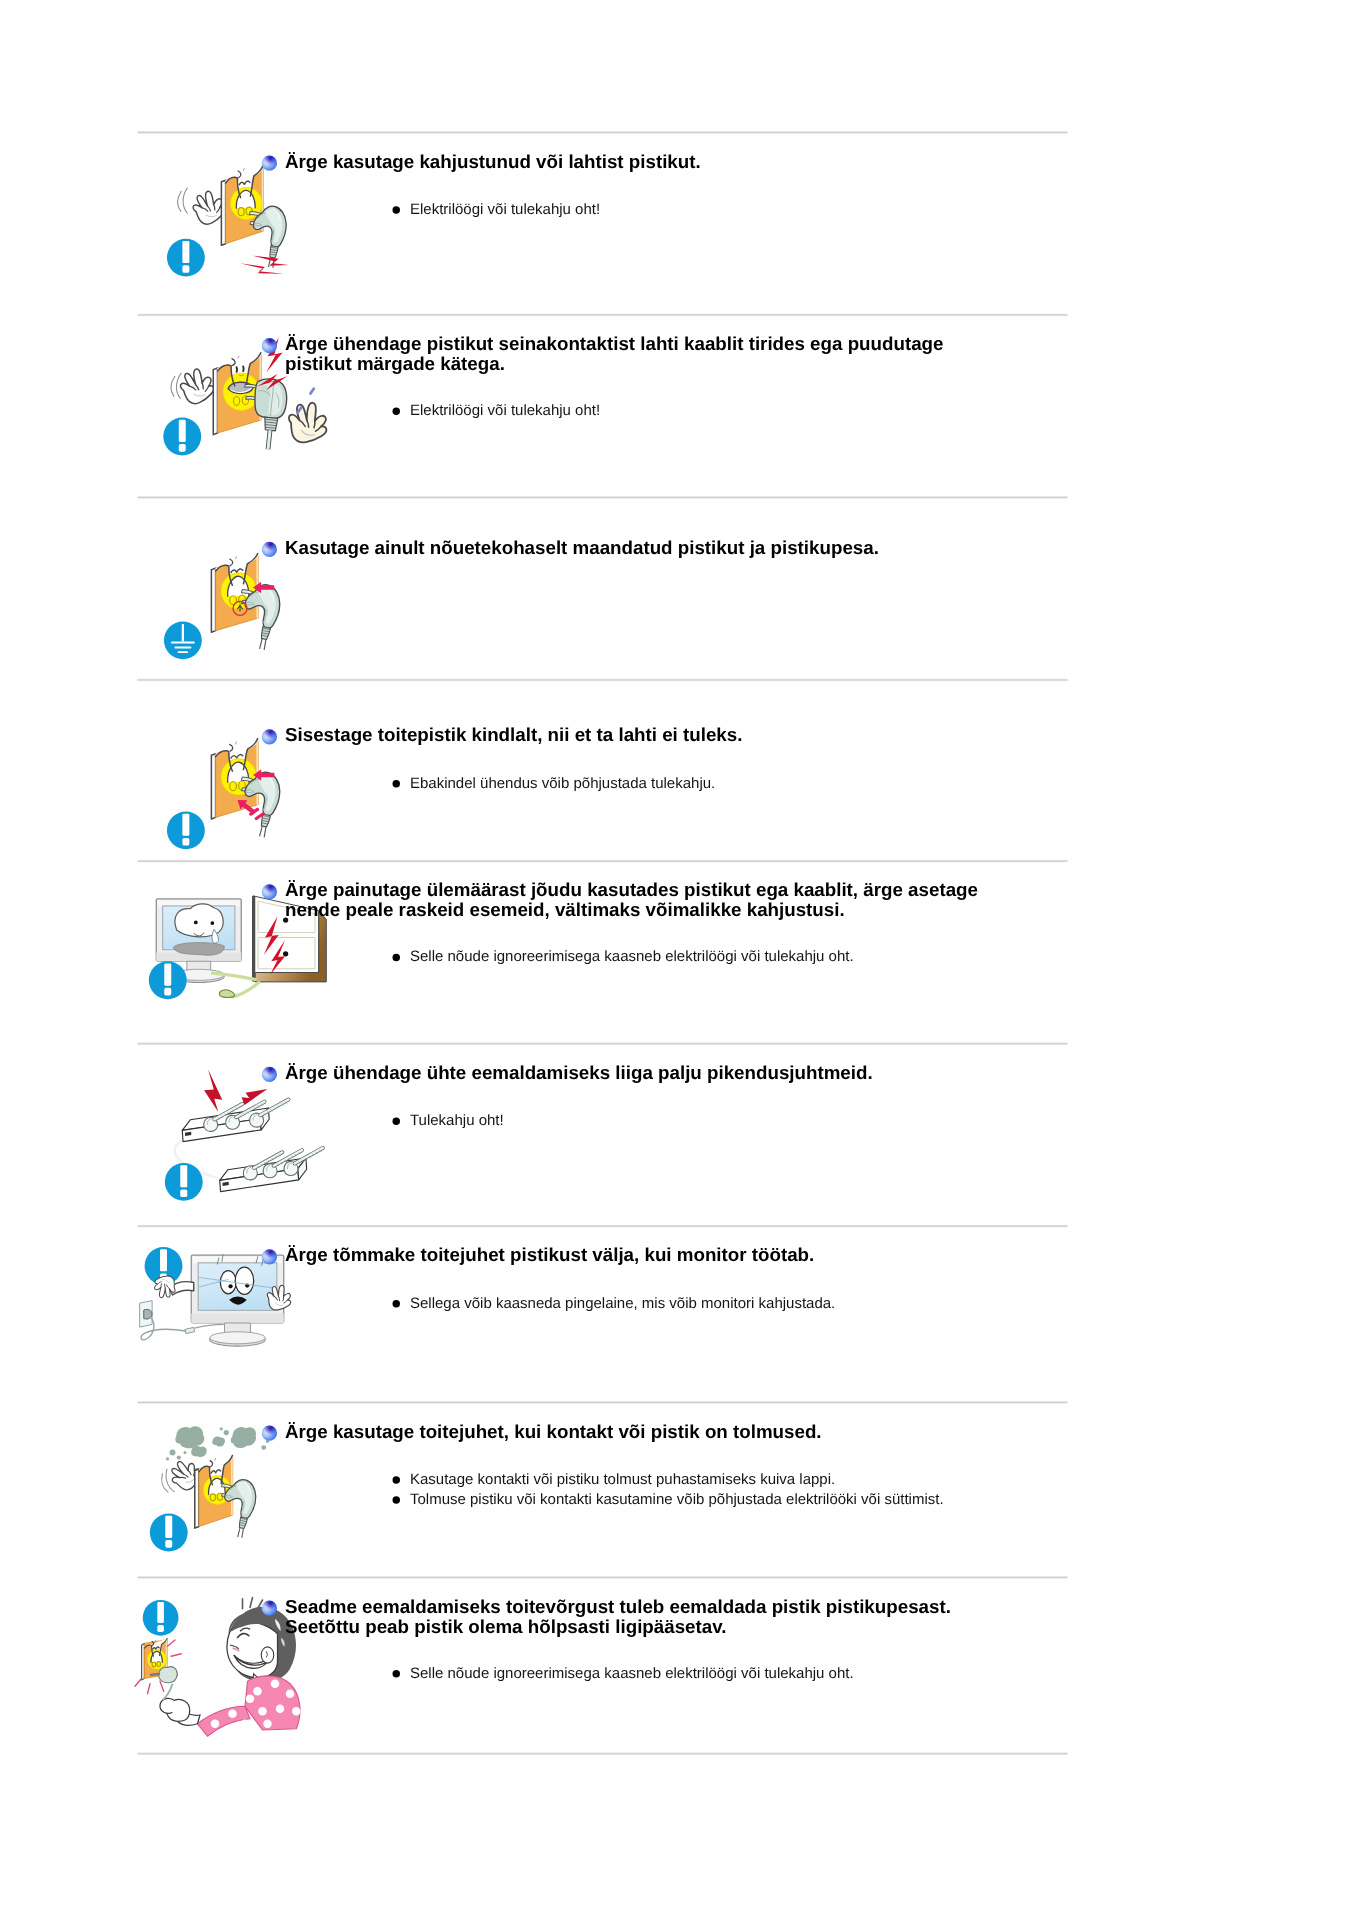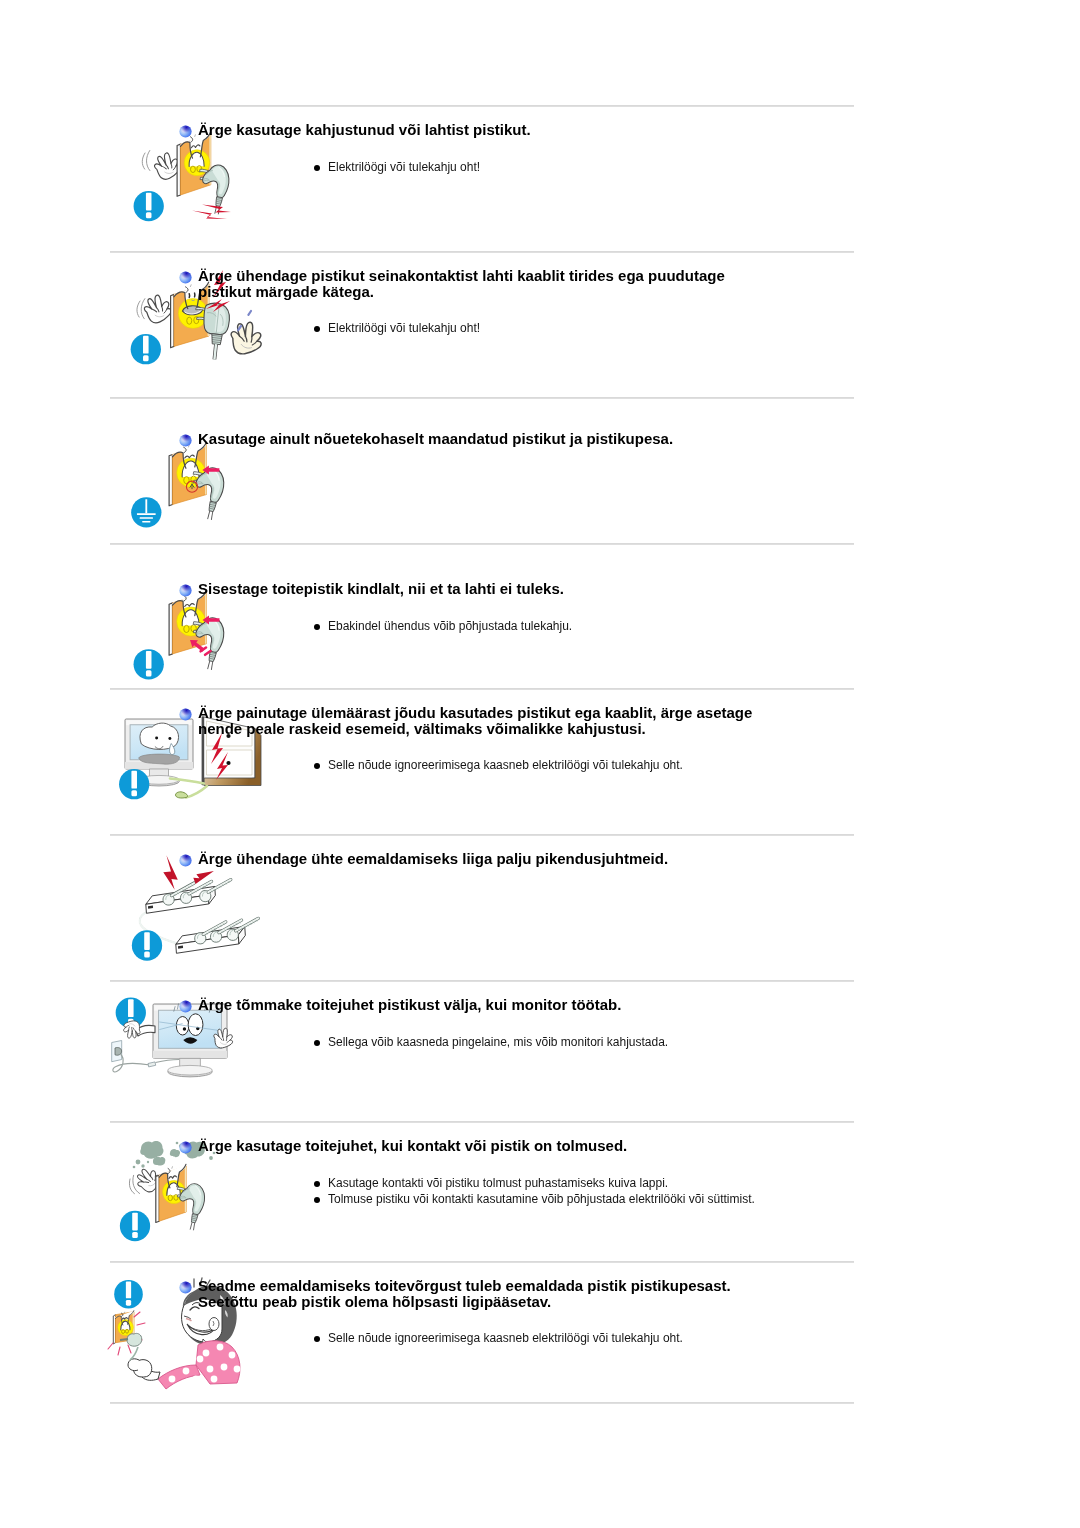--- a/index.html
+++ b/index.html
@@ -6,21 +6,21 @@
   body{width:1080px;height:1528px;font-family:"Liberation Sans",sans-serif;}
   .page{position:relative;width:1080px;height:1528px;overflow:hidden;background:#fff;}
   .sections{position:absolute;left:0;top:0;width:1080px;height:1528px;}
   .rule{position:absolute;left:110px;width:744px;height:2px;
         background:linear-gradient(to bottom,#e3e3e3 0,#cfcfcf 50%,#efefef 100%);}
   .section{position:absolute;left:110px;width:744px;}
   .fig{position:absolute;left:0;top:0;width:178px;height:146px;}
   .fig svg{display:block;}
   .txt{position:absolute;left:0;top:17px;width:744px;}
   .gap{height:21px;}
-  .hdr{position:relative;margin-left:88px;width:566px;}
+  .hdr{position:relative;margin-left:118px;width:566px;}
   .orb{position:absolute;left:-19px;top:2px;width:13px;height:13px;}
   .hdr-t{display:block;font-weight:bold;font-size:15px;line-height:15.7px;color:#000;}
   ul.bul{position:relative;margin:0;padding:0;list-style:none;margin-left:199px;width:524px;}
   ul.bul li{position:relative;padding-left:19px;font-size:12px;line-height:16.7px;color:#151515;}
   ul.bul li .dot{position:absolute;left:5px;top:6px;width:6px;height:6px;border-radius:50%;background:#000;}
 </style>
 </head>
 <body>
 
 <svg width="0" height="0" style="position:absolute" aria-hidden="true">
@@ -639,20 +639,23 @@
         </div>
     <div class="txt">
       <div class="hdr">
         <span class="orb"><svg width="13" height="13" viewBox="0 0 13 13">
                 <circle cx="6.5" cy="6.5" r="6.1" fill="url(#orbGrad)"></circle>
                 <circle cx="6.5" cy="6.5" r="6.1" fill="url(#orbRim)"></circle>
               </svg></span>
         <span class="hdr-t">Ärge ühendage ühte eemaldamiseks liiga palju pikendusjuhtmeid.</span>
       </div>
       <div class="gap"></div>
+      <ul class="bul">
+            <li><span class="dot"></span><span>Tulekahju oht!</span></li>
+          </ul>
     </div>
   </div>
       <div class="section" style="top:1121px;height:140px">
     <div class="fig">
           <svg width="190" height="150" viewBox="0 0 190 150" style="overflow:visible">
             <g fill="#8fa99c" opacity="0.92">
             <path d="M31 28 C31 22 37 19 42 21.5 C47 18 53 21.5 52.5 27 C55 30 52.5 35.5 47.5 35.5 C43.5 39 35.5 38 34 34 C30 34 29.5 30.5 31 28 Z"></path>
             <path d="M43 40 C43 36.5 47.5 34.5 50.5 36.5 C53.5 35 56.5 38 55 41 C55 44 50.5 45.5 47.5 44 C44.5 44.5 42.5 42.5 43 40 Z"></path>
             <path d="M60 32 C60 28.5 64.5 27 66.5 29 C69.5 28.5 71 31.5 69.5 33.5 C69 36.5 64.5 37 63 35 C60 35 59.5 33.5 60 32 Z"></path>
             <path d="M76 28 C76 22 82 19 86.5 21.5 C91.5 19 96 23 94.5 27.5 C96 31.5 92 36 87.5 35.5 C83.5 39 77.5 37.5 76.5 33.5 C74 33.5 74 30 76 28 Z"></path>

